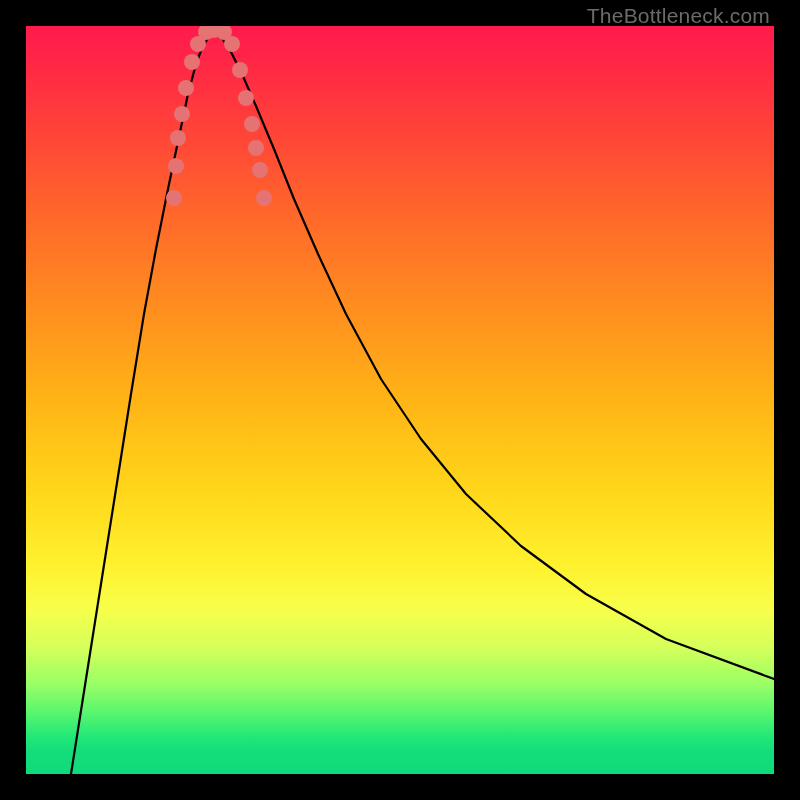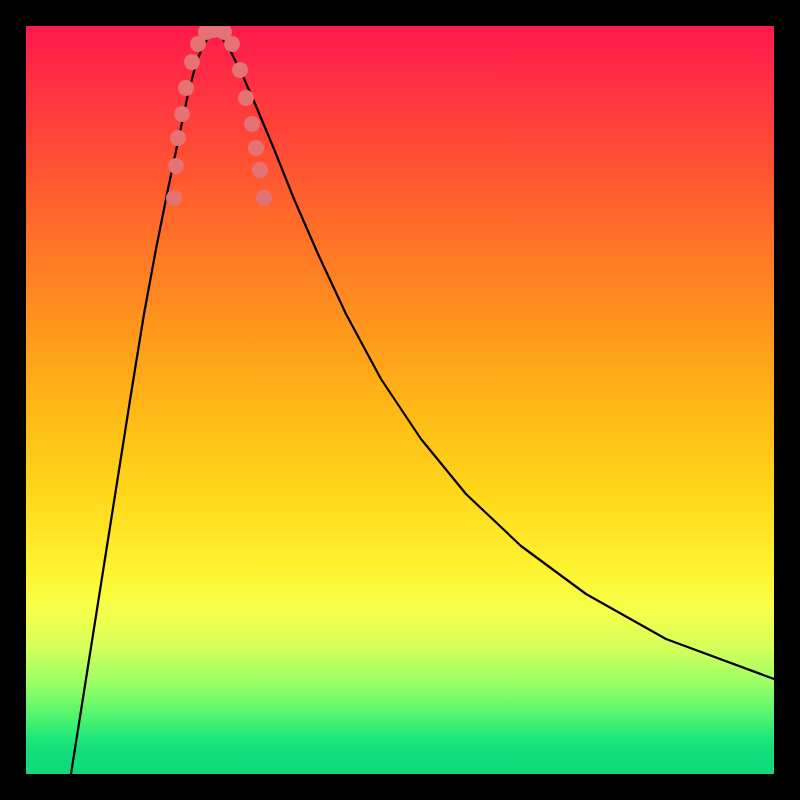--- a/index.html
+++ b/index.html
@@ -81,13 +81,14 @@
           <circle cx="206" cy="18" r="8" fill="#e57373"></circle>
           <circle cx="214" cy="44" r="8" fill="#e57373"></circle>
           <circle cx="220" cy="72" r="8" fill="#e57373"></circle>
           <circle cx="226" cy="98" r="8" fill="#e57373"></circle>
           <circle cx="230" cy="122" r="8" fill="#e57373"></circle>
           <circle cx="234" cy="144" r="8" fill="#e57373"></circle>
           <circle cx="238" cy="172" r="8" fill="#e57373"></circle>
         </g>
     </svg>
   </div>
+  <div class="watermark">TheBottleneck.com</div>
 </div>
 
 </body></html>

